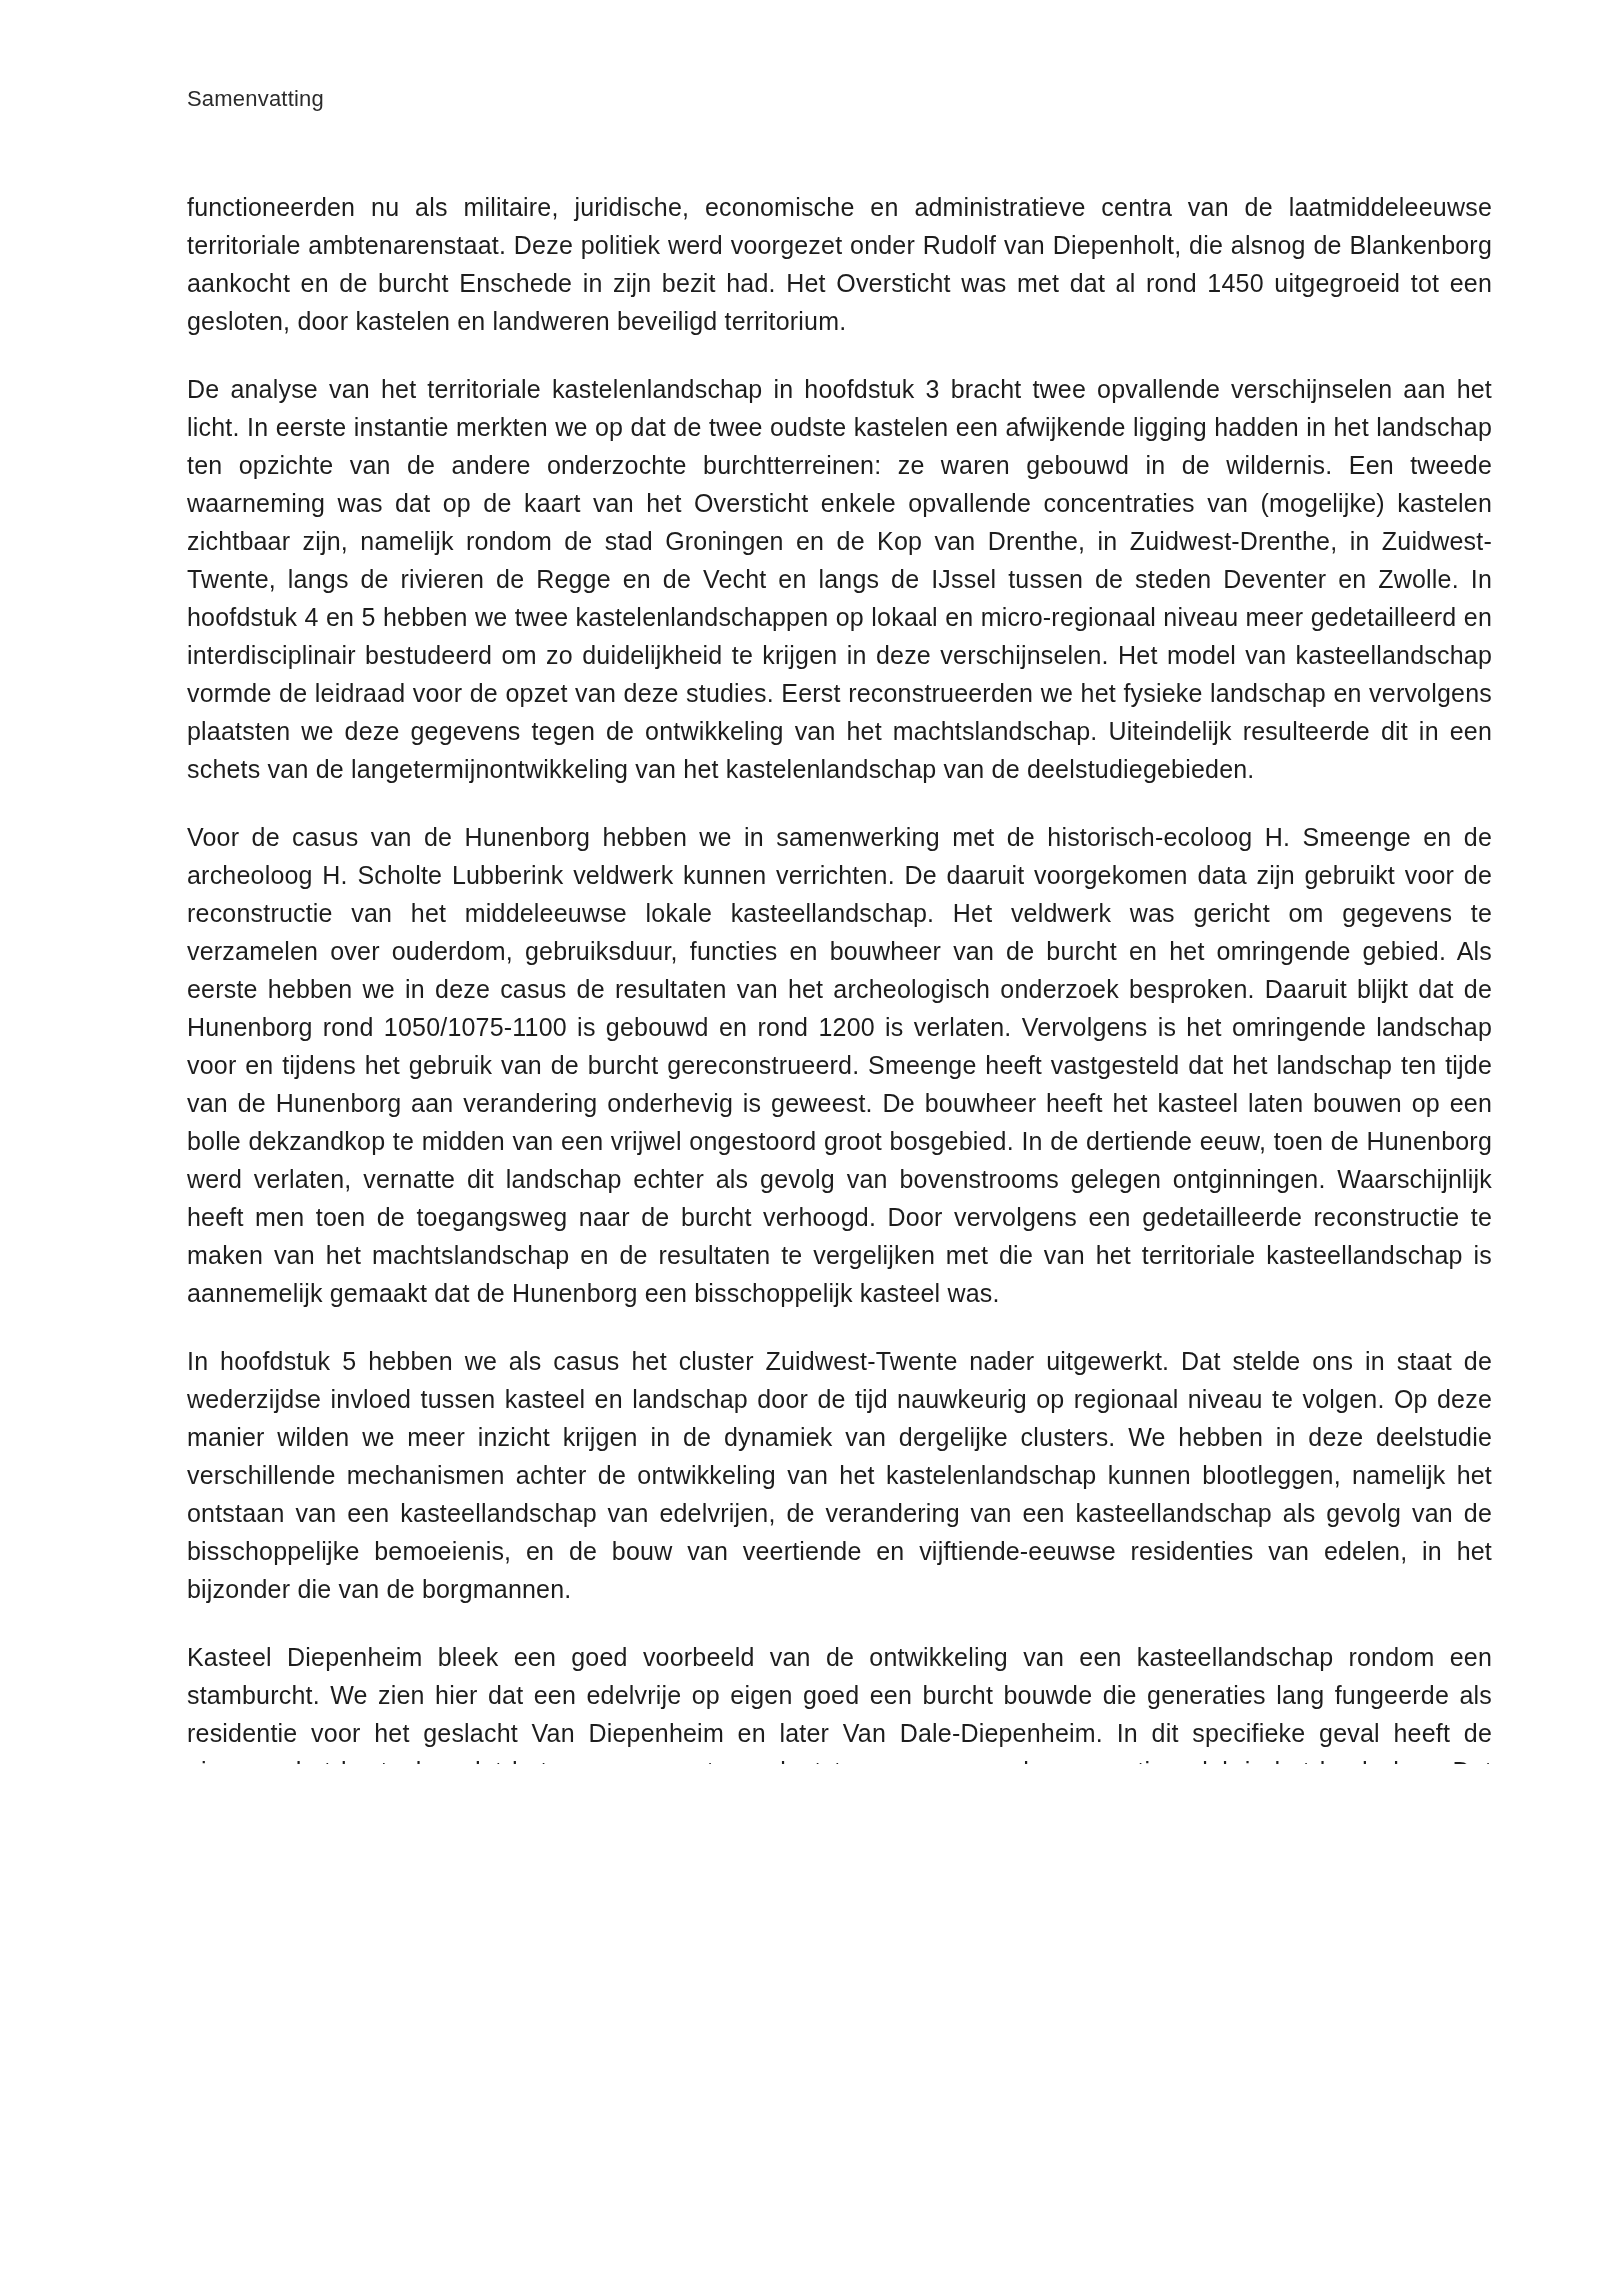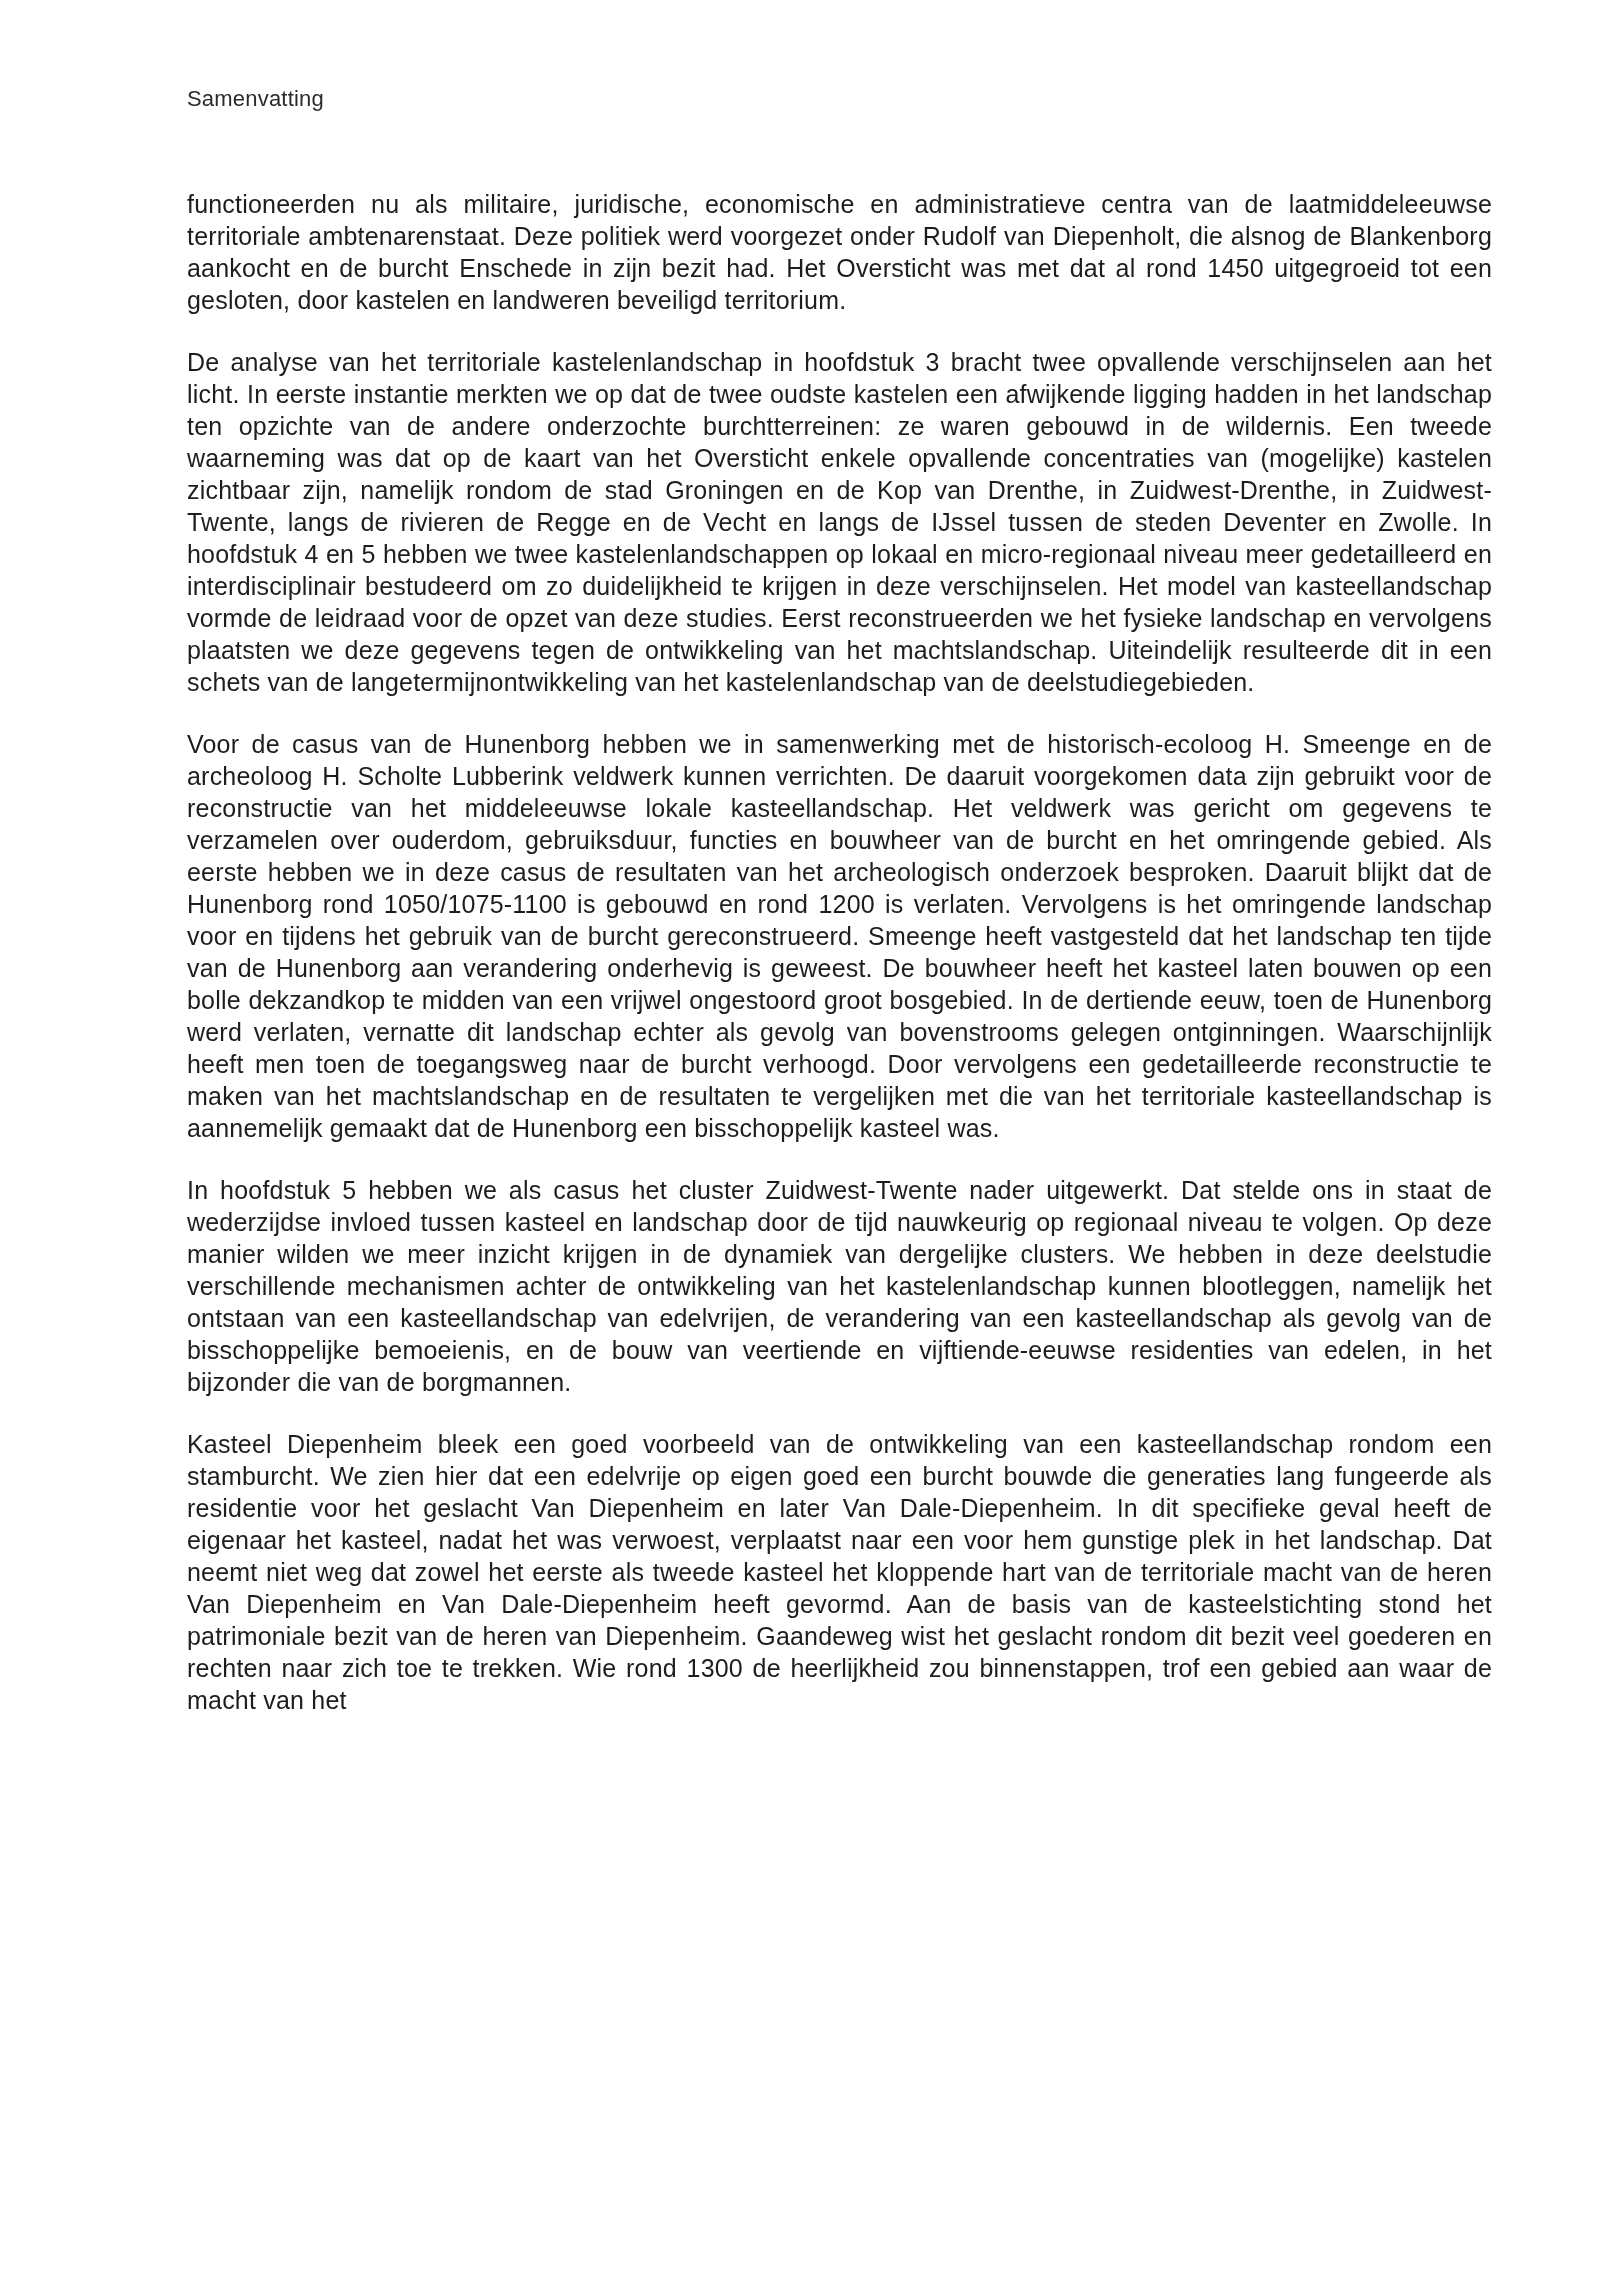--- a/index.html
+++ b/index.html
@@ -25,21 +25,21 @@
   }
   .running-header {
     font-size: 22px;
     line-height: 27px;
     color: #2b2b2b;
     letter-spacing: 0.2px;
     margin: 0 0 76px 0;
   }
   .body-text p {
     font-size: 25px;
-    line-height: 32px;
+    line-height: 38px;
     letter-spacing: 0.2px;
     text-align: justify;
     margin: 0 0 30px 0;
     color: #1d1d1d;
   }
   .body-text p:last-child {
     margin-bottom: 8px;
   }
   .page-number {
     position: absolute;

